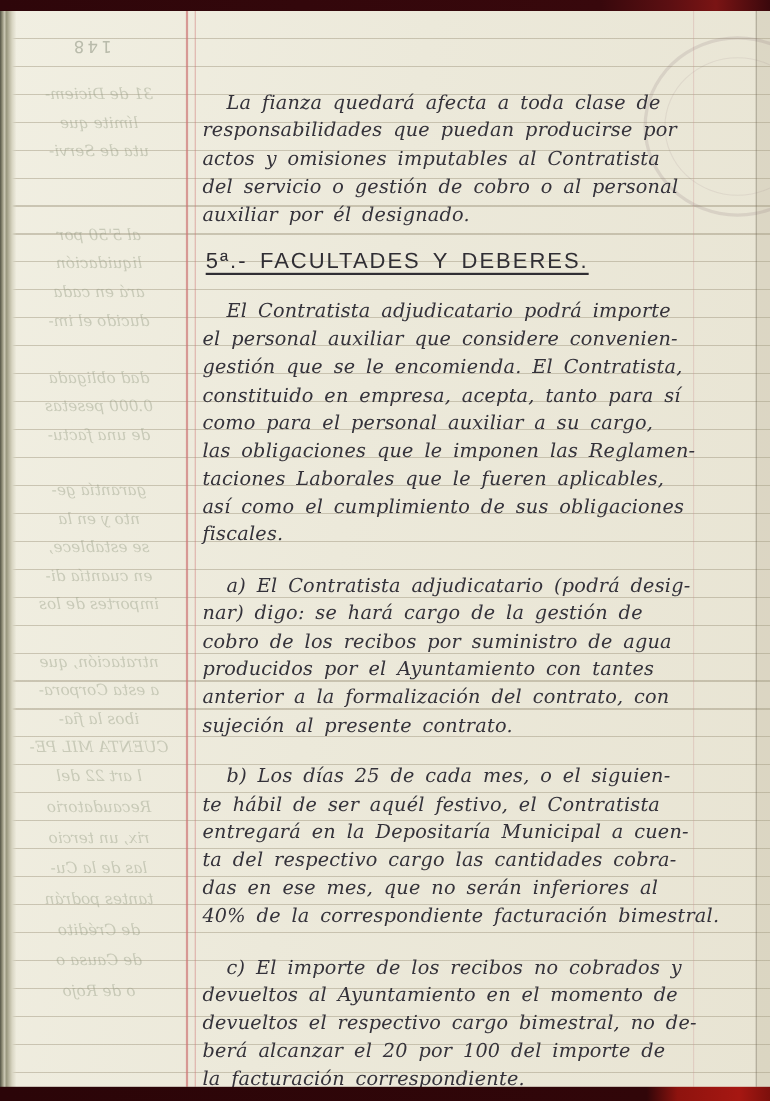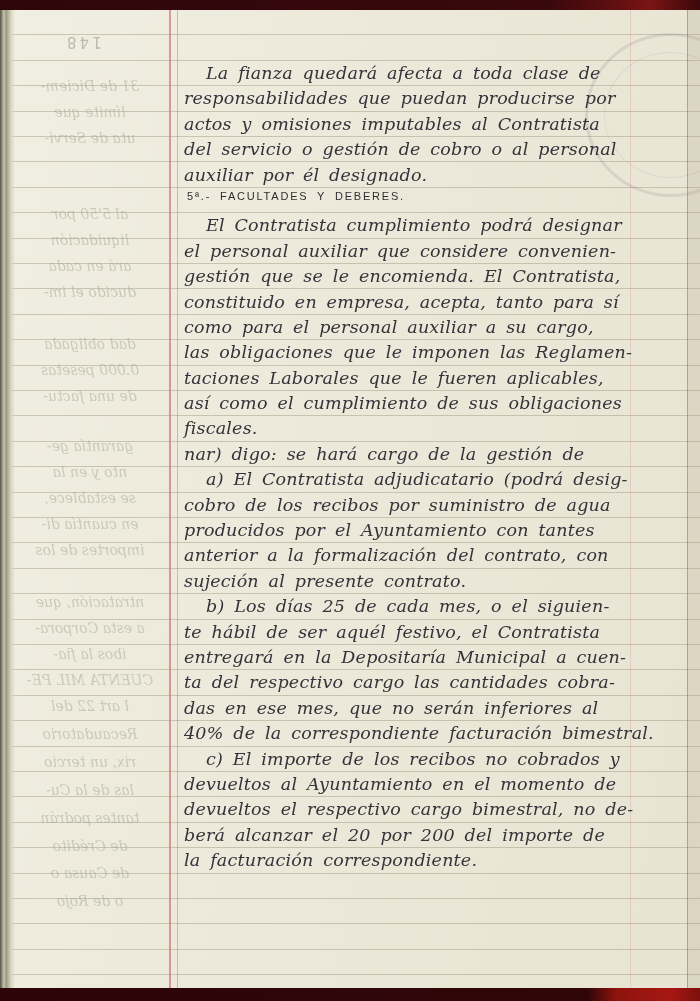--- a/index.html
+++ b/index.html
@@ -61,25 +61,25 @@
     color:rgba(148,154,132,0.42); font:italic 14px "DejaVu Serif",serif;
     pointer-events:none;
   }
   
   .hw { position:absolute; left:184px; top:63px; width:496px; }
   .hw-line {
     height:25.4px; line-height:25.2px; white-space:nowrap;
     font:italic 17.5px "DejaVu Serif",serif; color:#34323a;
     letter-spacing:0.2px; word-spacing:4px;
   }
-  .hw-line.p { padding-left:22px; }
+  .hw-line.p { padding-left:22px;margin-top:21px; }
   .hw-line.h {
     font-family:"Liberation Sans",sans-serif; font-style:normal;
-    font-size:11px; letter-spacing:1.8px; color:#302e34;
-    text-underline-offset:4px; padding-left:3px;
+    font-size:20px; letter-spacing:1.8px; color:#302e34;
+    text-decoration:underline; text-underline-offset:4px; padding-left:3px;margin-top:16px;
   }
 </style>
 </head>
 <body>
 
 <div class="sheet">
   <div class="layer rules"></div>
   <div class="layer margin-line"></div>
   <div class="layer mid-vline"></div>
   <div class="layer edge-shade"></div>
@@ -121,44 +121,44 @@
       <div class="ghost" style="top: 893px;">o de Rojo</div>
     </div>
 
   <div class="hw" id="hw">
       <div class="hw-line p">La fianza quedará afecta a toda clase de</div>
       <div class="hw-line b">responsabilidades que puedan producirse por</div>
       <div class="hw-line b">actos y omisiones imputables al Contratista</div>
       <div class="hw-line b">del servicio o gestión de cobro o al personal</div>
       <div class="hw-line b">auxiliar por él designado.</div>
       <div class="hw-line h">5ª.- FACULTADES Y DEBERES.</div>
-      <div class="hw-line p">El Contratista cumplimiento podrá designar</div>
+      <div class="hw-line p">El Contratista adjudicatario podrá importe</div>
       <div class="hw-line b">el personal auxiliar que considere convenien-</div>
       <div class="hw-line b">gestión que se le encomienda. El Contratista,</div>
       <div class="hw-line b">constituido en empresa, acepta, tanto para sí</div>
       <div class="hw-line b">como para el personal auxiliar a su cargo,</div>
       <div class="hw-line b">las obligaciones que le imponen las Reglamen-</div>
       <div class="hw-line b">taciones Laborales que le fueren aplicables,</div>
       <div class="hw-line b">así como el cumplimiento de sus obligaciones</div>
       <div class="hw-line b">fiscales.</div>
+      <div class="hw-line p">a) El Contratista adjudicatario (podrá desig-</div>
       <div class="hw-line b">nar) digo: se hará cargo de la gestión de</div>
-      <div class="hw-line p">a) El Contratista adjudicatario (podrá desig-</div>
       <div class="hw-line b">cobro de los recibos por suministro de agua</div>
       <div class="hw-line b">producidos por el Ayuntamiento con tantes</div>
       <div class="hw-line b">anterior a la formalización del contrato, con</div>
       <div class="hw-line b">sujeción al presente contrato.</div>
       <div class="hw-line p">b) Los días 25 de cada mes, o el siguien-</div>
       <div class="hw-line b">te hábil de ser aquél festivo, el Contratista</div>
       <div class="hw-line b">entregará en la Depositaría Municipal a cuen-</div>
       <div class="hw-line b">ta del respectivo cargo las cantidades cobra-</div>
       <div class="hw-line b">das en ese mes, que no serán inferiores al</div>
       <div class="hw-line b">40% de la correspondiente facturación bimestral.</div>
       <div class="hw-line p">c) El importe de los recibos no cobrados y</div>
       <div class="hw-line b">devueltos al Ayuntamiento en el momento de</div>
       <div class="hw-line b">devueltos el respectivo cargo bimestral, no de-</div>
-      <div class="hw-line b">berá alcanzar el 20 por 200 del importe de</div>
+      <div class="hw-line b">berá alcanzar el 20 por 100 del importe de</div>
       <div class="hw-line b">la facturación correspondiente.</div>
     </div>
 
   <div class="layer binding"></div>
   <div class="layer band-top"></div>
   <div class="layer band-bottom"></div>
 </div>
 
 </body></html>

